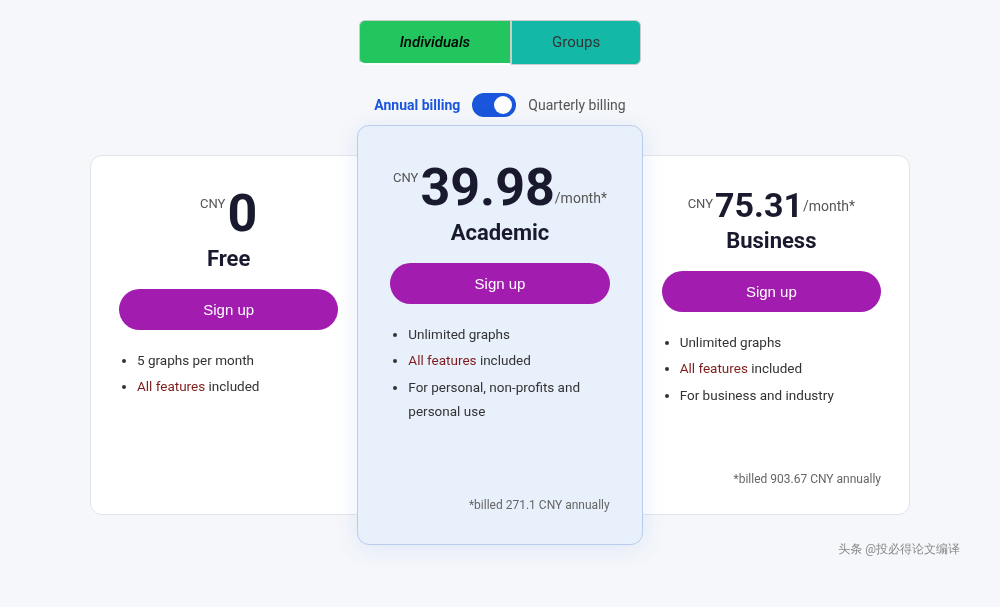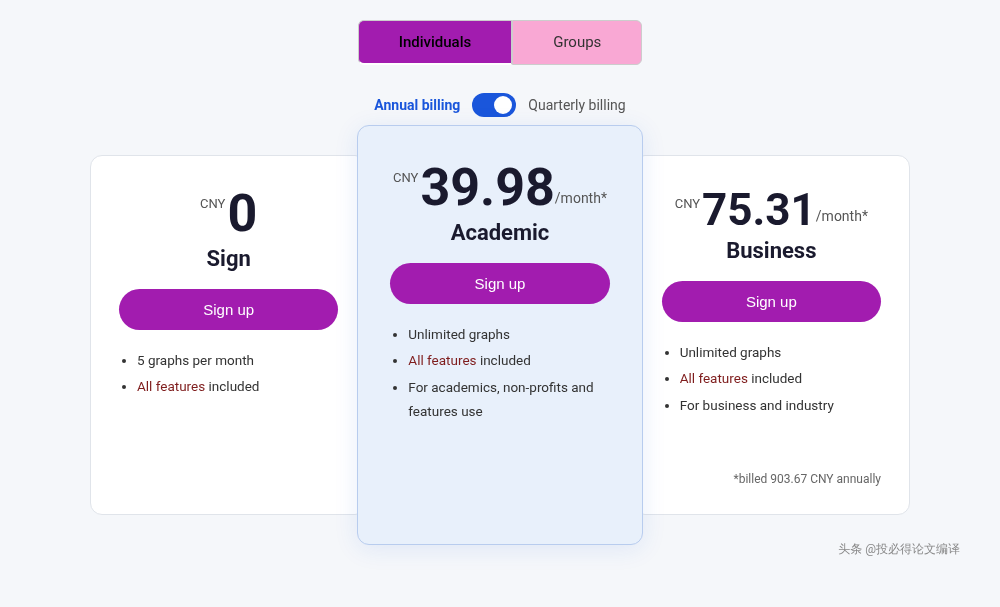--- a/index.html
+++ b/index.html
@@ -17,33 +17,34 @@
     .tabs-container {
       display: flex;
       border-bottom: none;
       margin-bottom: 28px;
     }
     .tab {
       padding: 12px 40px;
       font-size: 15px;
       cursor: pointer;
       border: 1px solid #ccc;
-      background: #f9a8d4;
+      background: #14b8a6;
       color: #333;
     }
     .tab.active {
       border-bottom: 2px solid #fff;
       border-top: 1px solid #ccc;
       border-left: 1px solid #ccc;
       border-right: 1px solid #ccc;
-      background: #a21caf;
+      background: #22c55e;
       color: #000;
       font-weight: 500;
       position: relative;
       z-index: 1;
+      font-style: italic;
     }
     .tab:first-child {
       border-radius: 6px 0 0 6px;
     }
     .tab:last-child {
       border-radius: 0 6px 6px 0;
     }
 
     
     .billing-row {
@@ -208,47 +209,48 @@
   <span class="billing-label-inactive">Quarterly billing</span>
 </div>
 
 <div class="cards-container">
 
   <div class="plan-card">
     <div class="price-area">
       <span class="currency-label">CNY</span>
       <span class="price-number">0</span>
     </div>
-    <div class="plan-name">Sign</div>
+    <div class="plan-name">Free</div>
     <button class="signup-btn">Sign up</button>
     <ul class="features-list">
       <li>5 graphs per month</li>
       <li><span class="highlight-link">All features</span> included</li>
     </ul>
   </div>
 
   <div class="plan-card featured">
     <div class="price-area">
       <span class="currency-label">CNY</span>
       <span class="price-number">39.98</span>
       <span class="price-suffix">/month*</span>
     </div>
     <div class="plan-name">Academic</div>
     <button class="signup-btn">Sign up</button>
     <ul class="features-list">
       <li>Unlimited graphs</li>
       <li><span class="highlight-link">All features</span> included</li>
-      <li>For academics, non-profits and features use</li>
+      <li>For personal, non-profits and personal use</li>
     </ul>
+    <div class="billed-note">*billed 271.1 CNY annually</div>
   </div>
 
   <div class="plan-card">
     <div class="price-area">
       <span class="currency-label">CNY</span>
-      <span class="price-number" style="font-size:44px;text-align:right;">75.31</span>
+      <span class="price-number" style="font-size:34px;text-align:right;">75.31</span>
       <span class="price-suffix">/month*</span>
     </div>
     <div class="plan-name">Business</div>
     <button class="signup-btn">Sign up</button>
     <ul class="features-list">
       <li>Unlimited graphs</li>
       <li><span class="highlight-link">All features</span> included</li>
       <li>For business and industry</li>
     </ul>
     <div class="billed-note">*billed 903.67 CNY annually</div>

